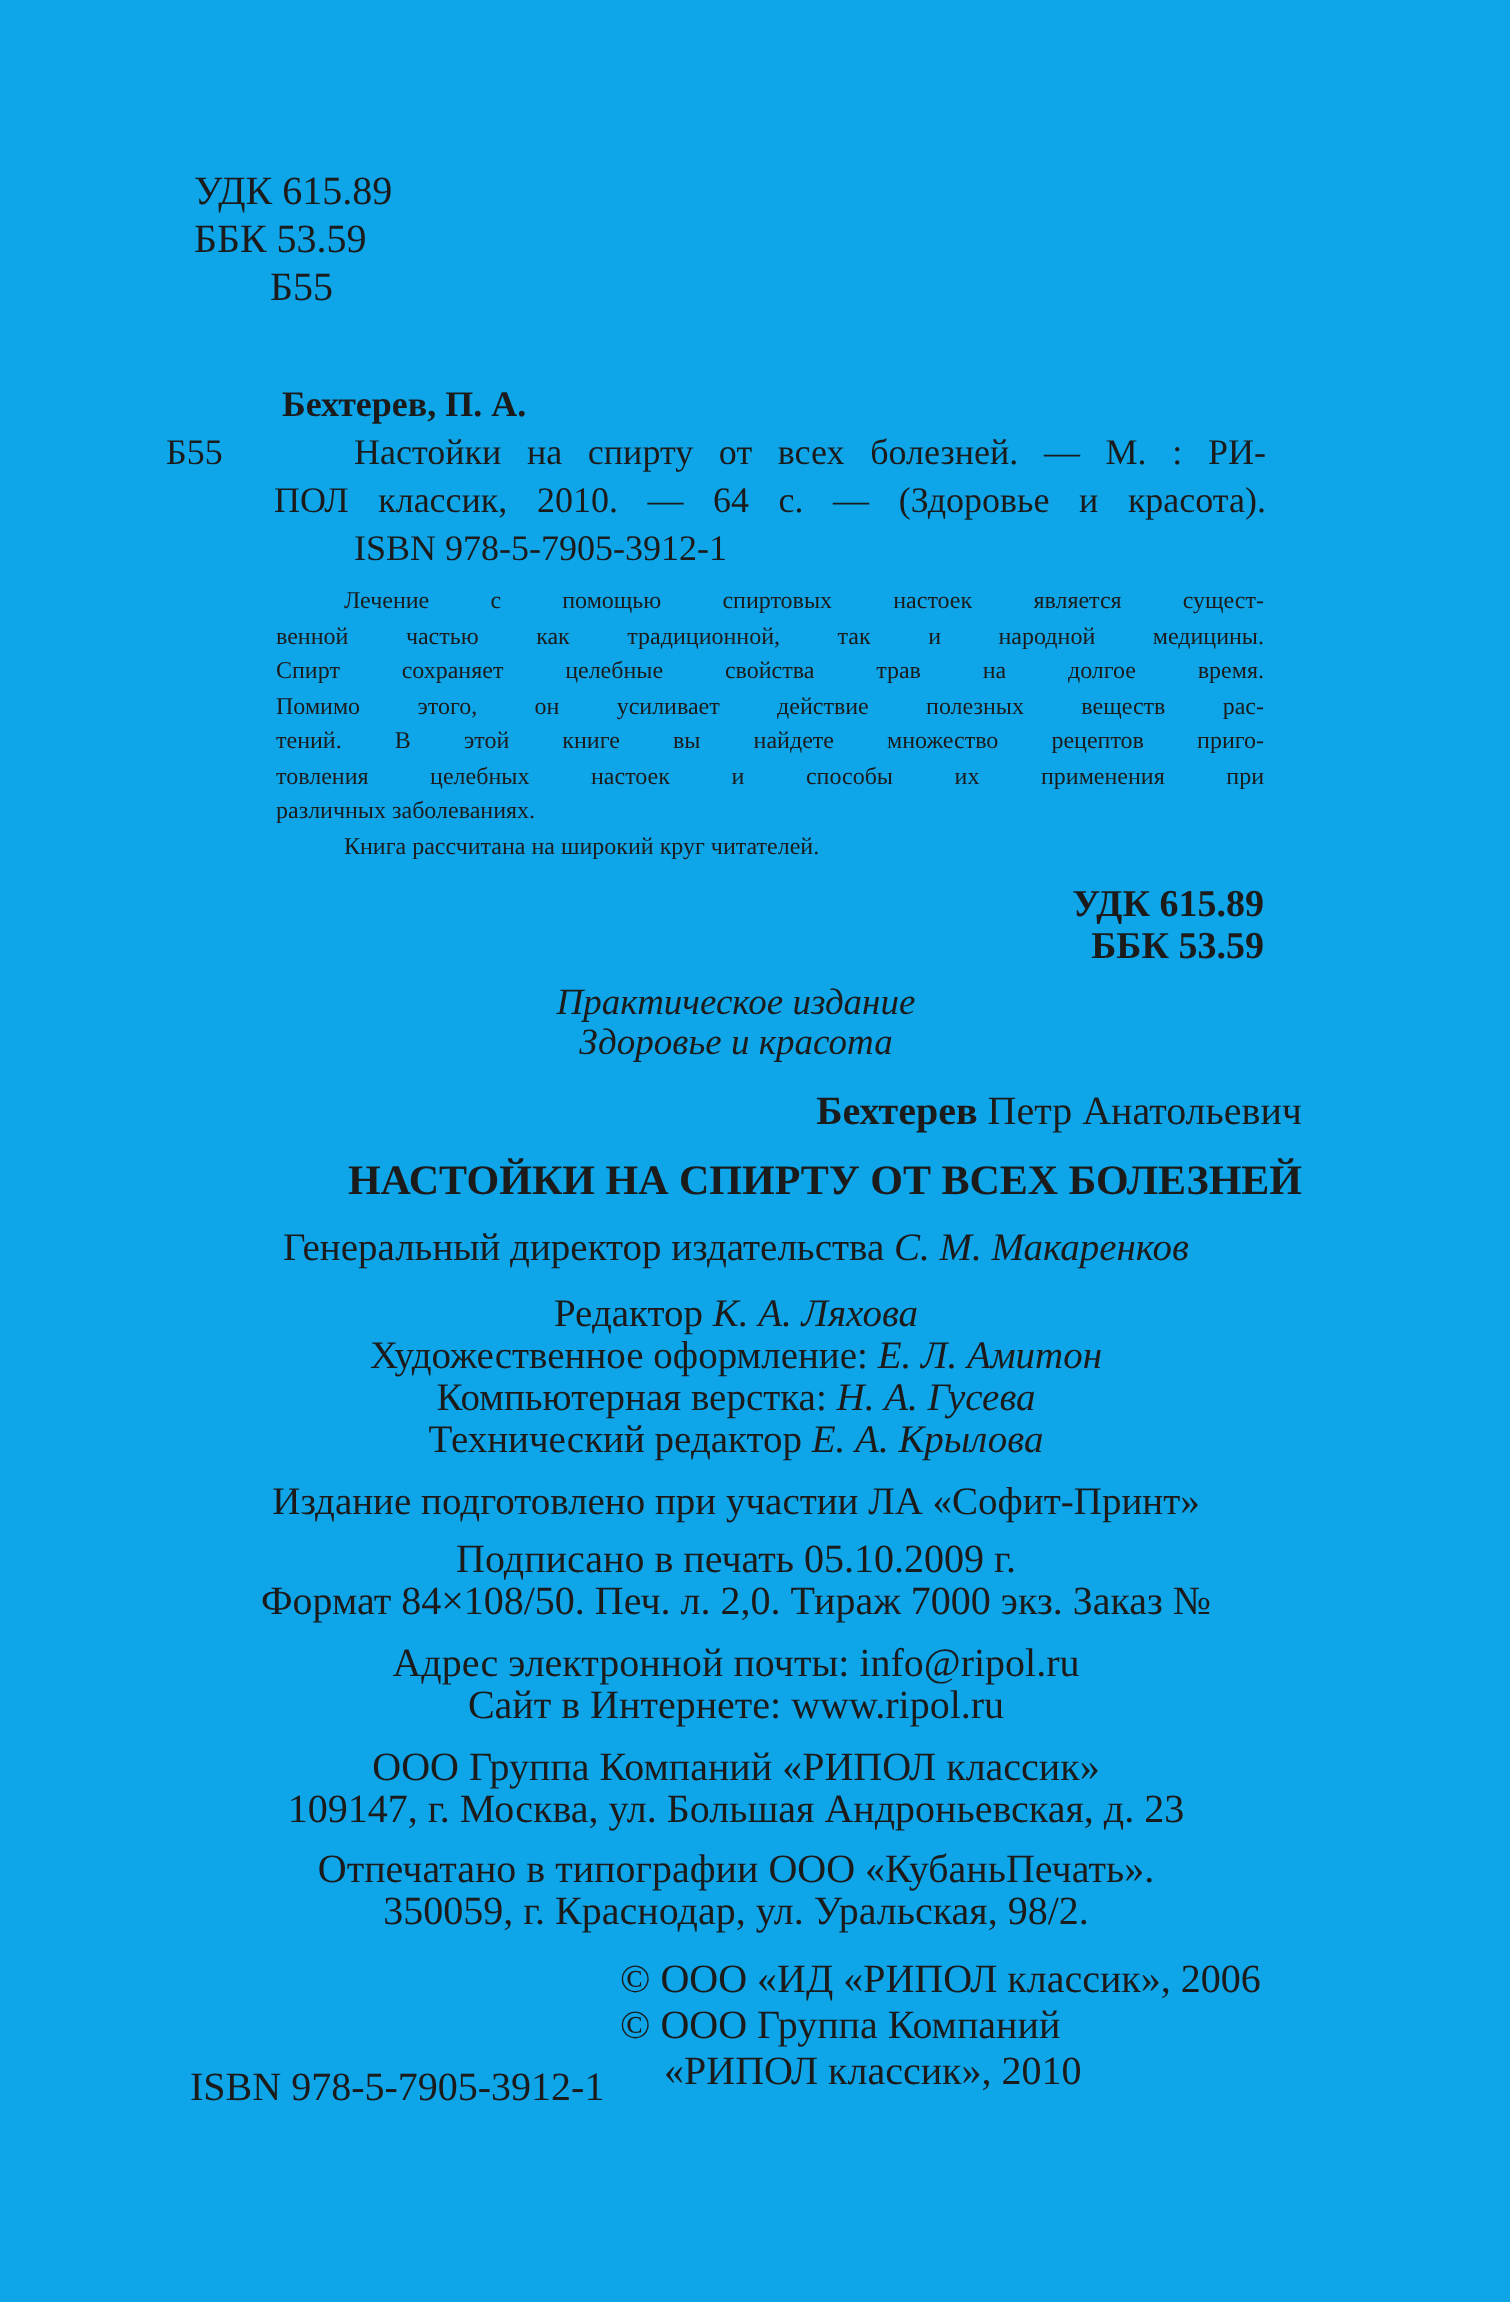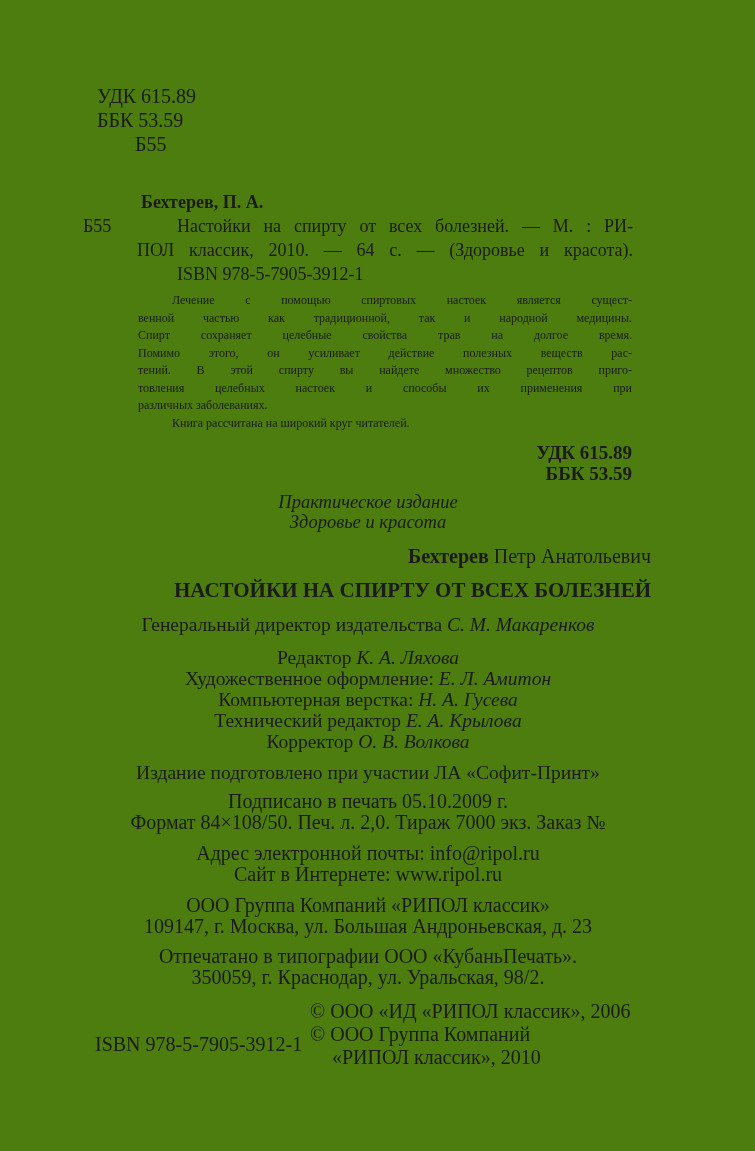--- a/index.html
+++ b/index.html
@@ -1,20 +1,20 @@
 <!DOCTYPE html>
 <html><head>
 <meta charset="utf-8">
 <style>
   html, body { margin: 0; padding: 0; background: #ffffff; }
   .page {
     position: relative;
     width: 755px;
     height: 1151px;
-    background: #4d7c0f;
+    background: #0ea5e9;
     color: #1b1b1b;
     font-family: "Liberation Serif", serif;
     overflow: hidden;
   }
   
   .top-codes {
     margin: 84px 0 0 97px;
     font-size: 20px;
     line-height: 24px;
   }
@@ -94,21 +94,21 @@
       <div class="jl">ПОЛ классик, 2010. — 64 с. — (Здоровье и красота).</div>
       <div class="cat-isbn">ISBN 978-5-7905-3912-1</div>
     </div>
   </div>
 
   <div class="annotation">
     <div class="jl ind34">Лечение с помощью спиртовых настоек является сущест-</div>
     <div class="jl">венной частью как традиционной, так и народной медицины.</div>
     <div class="jl">Спирт сохраняет целебные свойства трав на долгое время.</div>
     <div class="jl">Помимо этого, он усиливает действие полезных веществ рас-</div>
-    <div class="jl">тений. В этой спирту вы найдете множество рецептов приго-</div>
+    <div class="jl">тений. В этой книге вы найдете множество рецептов приго-</div>
     <div class="jl">товления целебных настоек и способы их применения при</div>
     <div>различных заболеваниях.</div>
     <div class="ind34">Книга рассчитана на широкий круг читателей.</div>
   </div>
 
   <div class="right-codes">
     <div>УДК 615.89</div>
     <div>ББК 53.59</div>
   </div>
 
@@ -139,24 +139,20 @@
       <span class="italic">Е. Л. Амитон</span>
     </div>
     <div>
       <span>Компьютерная верстка:</span>
       <span class="italic">Н. А. Гусева</span>
     </div>
     <div>
       <span>Технический редактор</span>
       <span class="italic">Е. А. Крылова</span>
     </div>
-    <div>
-      <span>Корректор</span>
-      <span class="italic">О. В. Волкова</span>
-    </div>
   </div>
 
   <div class="centered participation">Издание подготовлено при участии ЛА «Софит-Принт»</div>
 
   <div class="centered print-info">
     <div>Подписано в печать 05.10.2009 г.</div>
     <div>Формат 84×108/50. Печ. л. 2,0. Тираж 7000 экз. Заказ №</div>
   </div>
 
   <div class="centered contacts">

